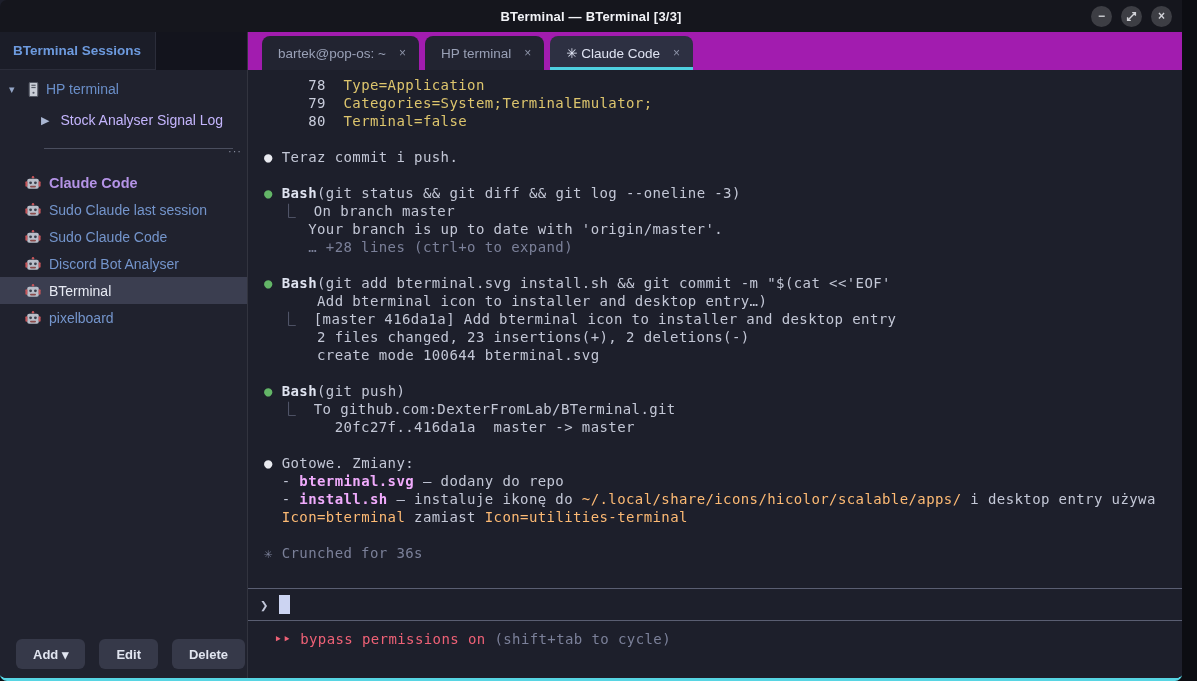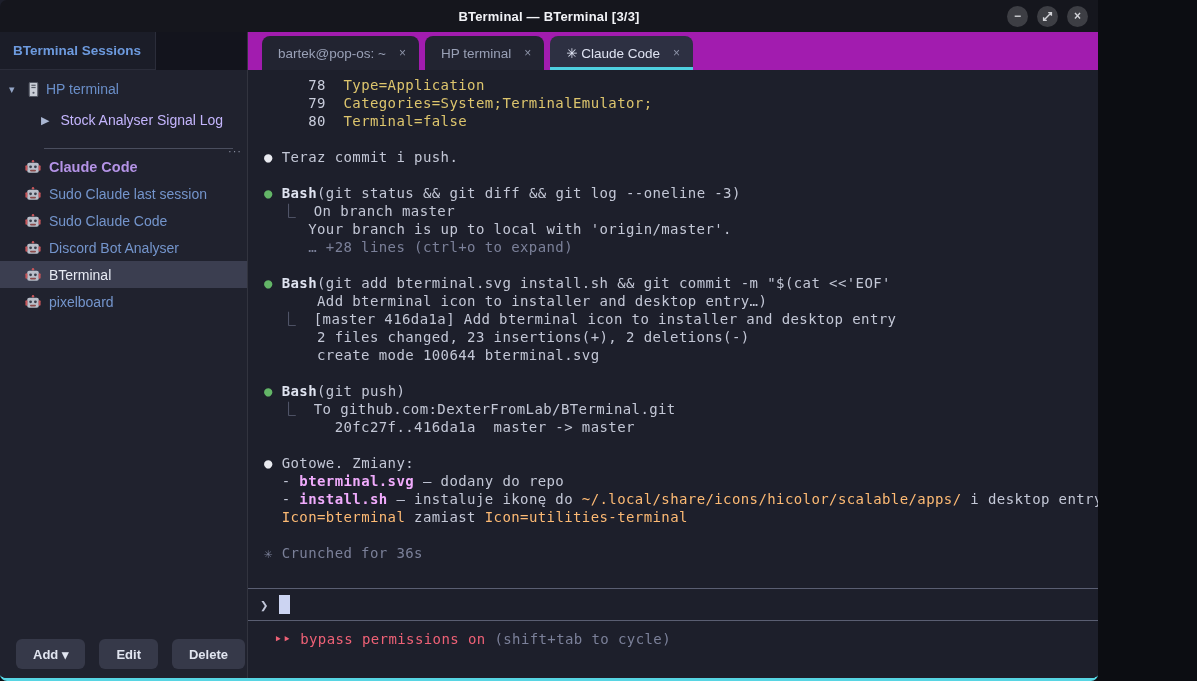--- a/index.html
+++ b/index.html
@@ -1,19 +1,19 @@
 <!DOCTYPE html>
 <html><head>
 <meta charset="utf-8">
 <style>
   * { margin:0; padding:0; box-sizing:border-box; }
   html,body { width:1197px; height:681px; overflow:hidden; background:#0c0d12; }
   body { font-family:"Liberation Sans", sans-serif; }
 
-  .window { width:1098px; height:681px; display:flex; flex-direction:column;
+  .window { width:1182px; height:681px; display:flex; flex-direction:column;
             border-bottom:3px solid #57d5e3; border-radius:0 0 7px 7px; overflow:hidden;
             background:#1d1f2b; }
 
   
   .titlebar { height:32px; flex:0 0 32px; background:#15161d; display:flex; align-items:center;
               position:relative; border-top-left-radius:7px; }
   .title { position:absolute; left:0; right:0; text-align:center; color:#f2f3f7;
            font-size:13px; font-weight:bold; letter-spacing:.2px; }
   .win-controls { margin-left:auto; display:flex; gap:9px; padding-right:10px; z-index:2; }
   .win-btn { width:21px; height:21px; border-radius:50%; background:#3d3e44; color:#d2d3d8;
@@ -33,21 +33,21 @@
   .sb-content { flex:1; padding-top:6px; overflow:hidden; }
   .tree-parent { height:26px; display:flex; align-items:center; padding-left:9px; gap:7px; }
   .tree-arrow { color:#93a5c6; font-size:11px; width:12px; }
   .tree-parent-label { color:#6a8fc9; font-size:14px; }
   .tree-child { height:26px; display:flex; align-items:center; padding-left:41px; gap:11px; margin-top:5px; }
   .tree-play { color:#a9b6d2; font-size:11px; }
   .tree-child-label { color:#c4b5fd; font-size:14px; }
   .sb-divider { border-top:1px solid #4a4e5e; margin:15px 14px 0 44px; position:relative; }
   .sb-divider .dots { position:absolute; right:-9px; top:-4px; color:#8b90a2; font-size:11px;
                       letter-spacing:1px; }
-  .sessions { margin-top:4px; }
+  .sessions { margin-top:20px; }
   .session-row { height:27px; display:flex; align-items:center; padding-left:25px; gap:8px;
                  cursor:default; }
   .session-row.selected { background:#3b3e50; }
   .session-label { font-size:14px; color:#7495cc; }
   .session-row.purple .session-label { color:#b493e6; font-weight:bold; font-size:14.5px; }
   .session-row.selected .session-label { color:#e7eaf3; }
   .robot { width:16px; height:16px; flex:0 0 16px; }
   .sb-buttons { flex:0 0 42px; display:flex; align-items:center; gap:14px; padding:0 0 6px 16px; }
   .sb-btn { background:#363949; color:#e1e5f0; font-weight:bold; font-size:13px;
             border:none; border-radius:6px; height:30px; padding:0 17px;
@@ -229,21 +229,21 @@
       <div class="terminal">
         <div>
             <div class="term-line"><span class="c-num">     78  </span><span class="c-yellow">Type=Application</span></div>
             <div class="term-line"><span class="c-num">     79  </span><span class="c-yellow">Categories=System;TerminalEmulator;</span></div>
             <div class="term-line"><span class="c-num">     80  </span><span class="c-yellow">Terminal=false</span></div>
             <div class="term-line"></div>
             <div class="term-line"><span class="c-wb">● </span><span class="c-fg">Teraz commit i push.</span></div>
             <div class="term-line"></div>
             <div class="term-line"><span class="c-gb">● </span><span class="c-bold">Bash</span><span class="c-fg">(git status &amp;&amp; git diff &amp;&amp; git log --oneline -3)</span></div>
             <div class="term-line"><span class="c-gray">  ⎿  </span><span class="c-fg">On branch master</span></div>
-            <div class="term-line"><span class="c-fg">     Your branch is up to local with 'origin/master'.</span></div>
+            <div class="term-line"><span class="c-fg">     Your branch is up to date with 'origin/master'.</span></div>
             <div class="term-line"><span class="c-gray">     … +28 lines (ctrl+o to expand)</span></div>
             <div class="term-line"></div>
             <div class="term-line"><span class="c-gb">● </span><span class="c-bold">Bash</span><span class="c-fg">(git add bterminal.svg install.sh &amp;&amp; git commit -m "$(cat &lt;&lt;'EOF'</span></div>
             <div class="term-line"><span class="c-fg">      Add bterminal icon to installer and desktop entry…)</span></div>
             <div class="term-line"><span class="c-gray">  ⎿  </span><span class="c-fg">[master 416da1a] Add bterminal icon to installer and desktop entry</span></div>
             <div class="term-line"><span class="c-fg">      2 files changed, 23 insertions(+), 2 deletions(-)</span></div>
             <div class="term-line"><span class="c-fg">      create mode 100644 bterminal.svg</span></div>
             <div class="term-line"></div>
             <div class="term-line"><span class="c-gb">● </span><span class="c-bold">Bash</span><span class="c-fg">(git push)</span></div>
             <div class="term-line"><span class="c-gray">  ⎿  </span><span class="c-fg">To github.com:DexterFromLab/BTerminal.git</span></div>

